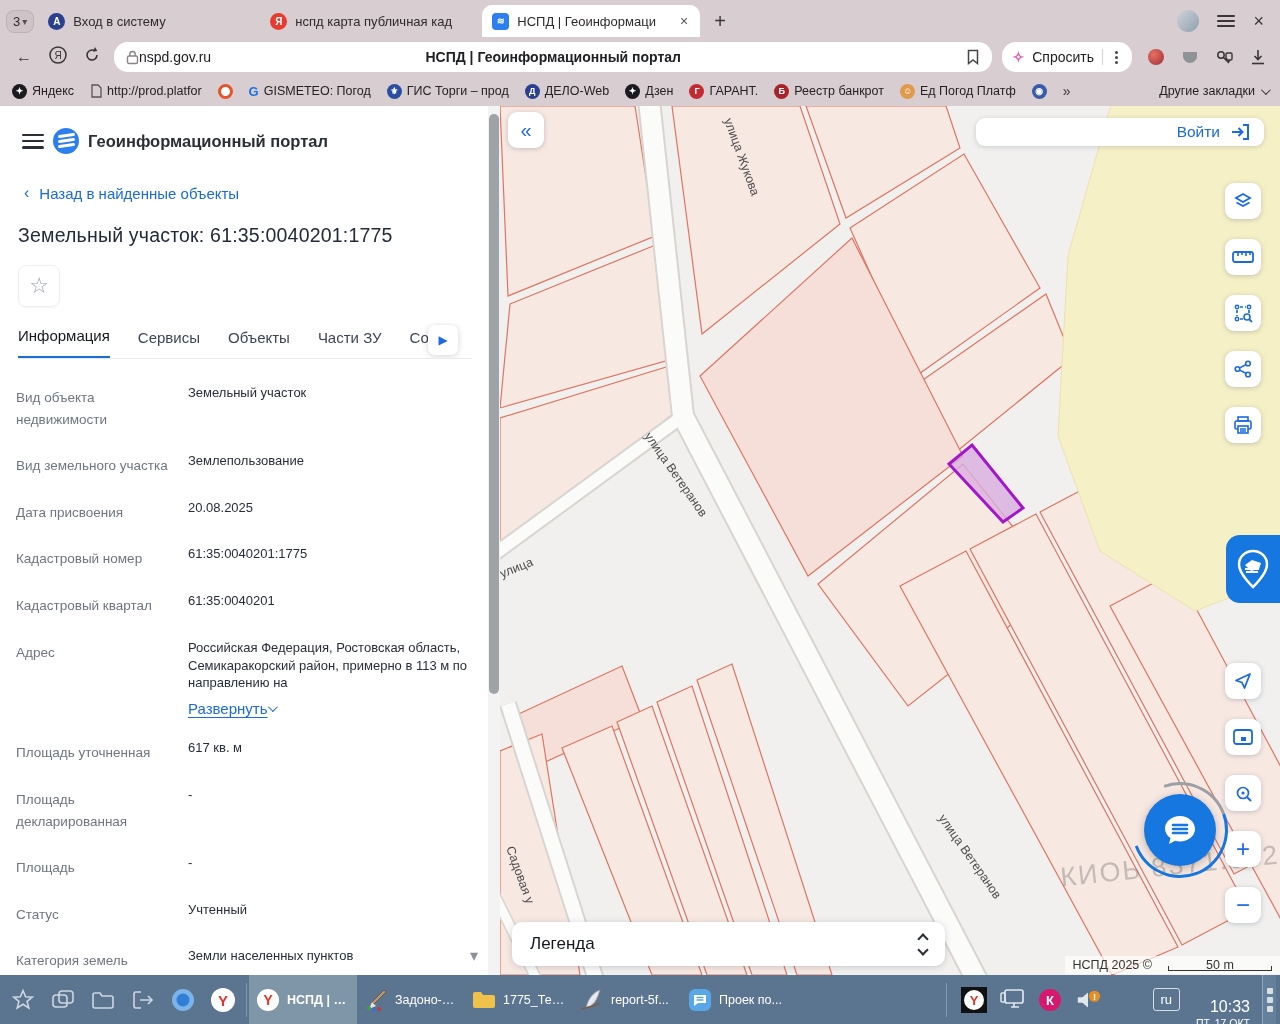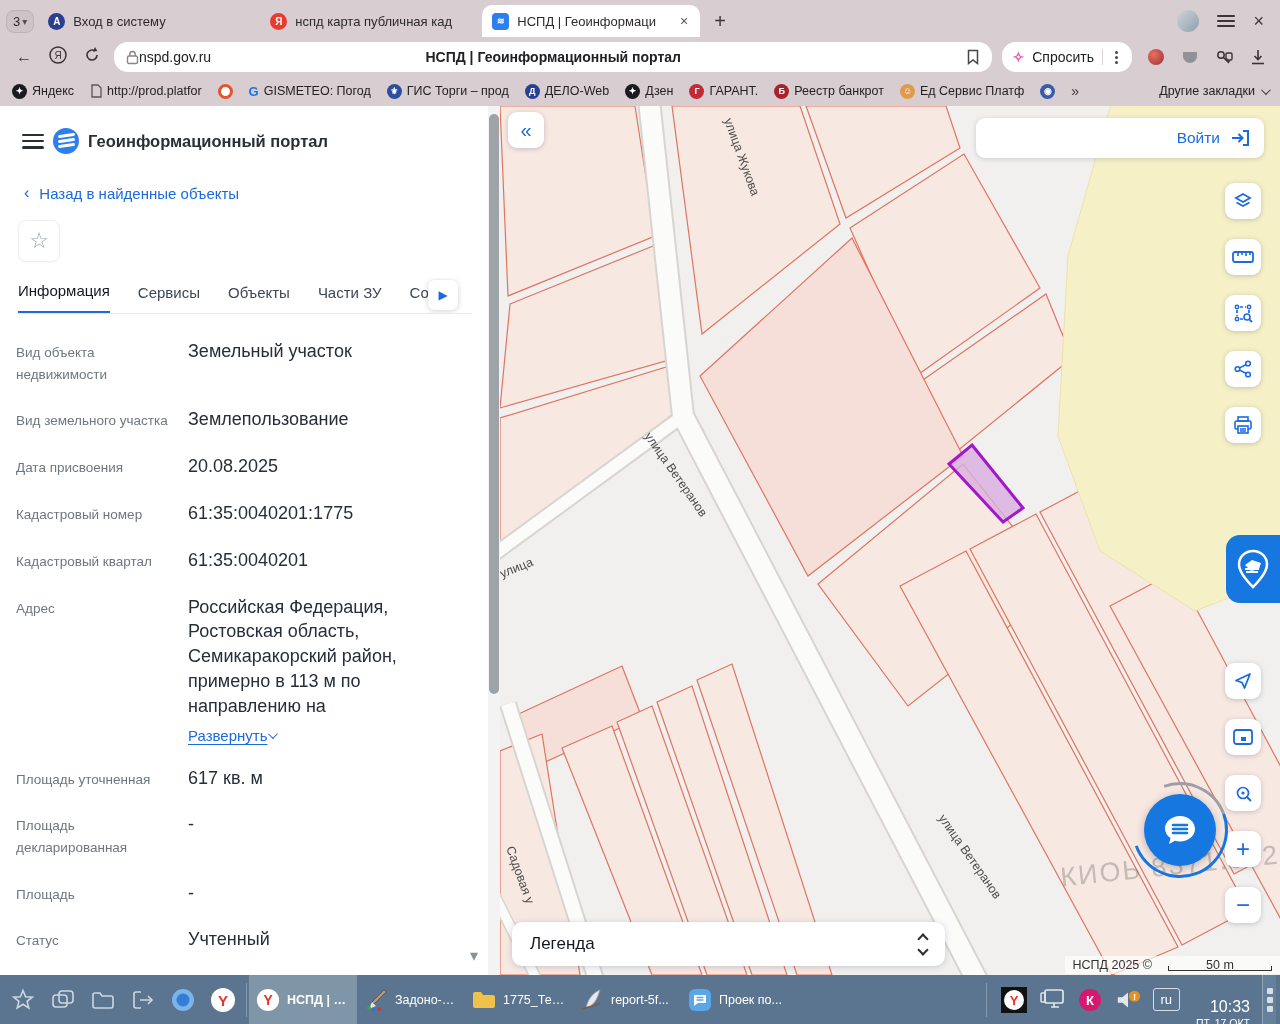--- a/index.html
+++ b/index.html
@@ -63,32 +63,32 @@
   .backlink .lt { font-size:16px; }
   .objtitle { font-size:19.5px; color:#222b38; margin:22px 0 0 2px; letter-spacing:.2px; }
   .starbtn { width:42px; height:42px; border:1px solid #eceef1; border-radius:8px; margin:18px 0 0 2px; display:flex; align-items:center; justify-content:center; color:#9aa2ad; font-size:22px; box-shadow:0 1px 2px rgba(0,0,0,.04); }
   .tabsrow { display:flex; align-items:flex-end; gap:28px; margin:16px 0 0 2px; position:relative; border-bottom:1px solid #e7eaee; height:36px; white-space:nowrap; overflow:hidden; }
   .ptab { font-size:15px; color:#3d4656; padding-bottom:12px; }
   .ptab.active { color:#14181f; border-bottom:3px solid #1b6ae0; margin-bottom:-1px; }
   .taboverflow { position:absolute; right:14px; top:2px; width:30px; height:30px; background:#fff; border-radius:7px; box-shadow:0 1px 6px rgba(0,0,0,.18); display:flex; align-items:center; justify-content:center; color:#1b6ae0; font-size:12px; }
   .fields { margin-top:14px; }
   .frow { display:grid; grid-template-columns:158px 1fr; column-gap:14px; padding:11px 0; }
   .flabel { font-size:13.5px; color:#6e7680; line-height:1.6; padding-top:3px; }
-  .fvalue { font-size:18px; color:#272e3a; line-height:1.38; }
+  .fvalue { font-size:13px; color:#272e3a; line-height:1.38; }
   .expand { display:flex; align-items:center; color:#1b6ae0; font-size:15px; margin-top:8px; text-decoration:underline; text-underline-offset:3px; }
   .expand .cssdown { border-color:#1b6ae0; }
   .pscroll { position:absolute; right:0; top:0; width:12px; height:100%; background:#f3f3f3; }
   .pthumb { position:absolute; right:1px; top:8px; width:10px; height:580px; background:#9ea3a8; border-radius:5px; }
   .pmore { position:absolute; right:22px; bottom:10px; color:#8b9199; }
 
   
   .map { position:relative; width:780px; height:869px; overflow:hidden; background:#f1f0ee; }
   .map svg.base { position:absolute; left:0; top:0; }
   .mbtn { position:absolute; width:36px; height:36px; background:#fff; border-radius:9px; box-shadow:0 1px 5px rgba(40,60,90,.25); display:flex; align-items:center; justify-content:center; color:#1b6ae0; }
-  .loginbar { position:absolute; top:12px; right:16px; width:288px; height:40px; background:#fff; border-radius:9px; box-shadow:0 1px 5px rgba(40,60,90,.2); display:flex; align-items:center; justify-content:flex-end; gap:10px; padding:0 14px; color:#1b6ae0; font-size:15.5px; }
+  .loginbar { position:absolute; top:12px; right:16px; width:288px; height:28px; background:#fff; border-radius:9px; box-shadow:0 1px 5px rgba(40,60,90,.2); display:flex; align-items:center; justify-content:flex-end; gap:10px; padding:0 14px; color:#1b6ae0; font-size:15.5px; }
   .sidetab { position:absolute; right:0; top:429px; width:54px; height:68px; background:#1677e0; border-radius:14px 0 0 14px; display:flex; align-items:center; justify-content:center; }
   .fab { position:absolute; left:644px; top:688px; width:72px; height:72px; border-radius:50%; background:#1677e0; display:flex; align-items:center; justify-content:center; box-shadow:0 2px 8px rgba(0,0,0,.25); }
   .fabring { position:absolute; left:632px; top:676px; width:96px; height:96px; border-radius:50%; border:3px solid transparent; border-top-color:#9aa0a6; border-right-color:#1677e0; border-bottom-color:#1677e0; transform:rotate(25deg); }
   .legend { position:absolute; left:12px; top:816px; width:433px; height:44px; background:#fff; border-radius:10px; box-shadow:0 1px 6px rgba(40,60,90,.22); display:flex; align-items:center; padding:0 18px; font-size:17px; color:#14181f; }
   .legchev { margin-left:auto; display:flex; flex-direction:column; gap:3px; }
   .legchev .up { width:8px; height:8px; border-left:2px solid #2a2f36; border-top:2px solid #2a2f36; transform:rotate(45deg); }
   .legchev .dn { width:8px; height:8px; border-right:2px solid #2a2f36; border-bottom:2px solid #2a2f36; transform:rotate(45deg); }
   .attrib { position:absolute; right:0; bottom:0; height:20px; display:flex; align-items:center; font-size:12.5px; color:#333; }
   .attrib .txt { background:rgba(255,255,255,.65); padding:2px 8px; }
   .scalebox { background:rgba(255,255,255,.65); width:120px; text-align:center; position:relative; padding:2px 0;text-decoration:underline; }
@@ -99,21 +99,21 @@
   
   .taskbar { height:49px; background:#5b7590; display:flex; align-items:center; color:#fff; position:relative; }
   .tbleft { display:flex; align-items:center; gap:14px; padding:0 8px 0 10px; }
   .sysico { width:26px; height:26px; display:flex; align-items:center; justify-content:center; }
   .tsep { width:1px; height:34px; background:rgba(255,255,255,.25); margin:0 2px; }
   .task { width:108px; height:49px; display:flex; align-items:center; gap:6px; padding:0 6px; font-size:12.5px; white-space:nowrap; overflow:hidden; }
   .task.active { background:#7f96a9; font-weight:bold; }
   .task .lbl { overflow:hidden; text-overflow:ellipsis; }
   .tico { width:26px; height:26px; flex:0 0 auto; display:flex; align-items:center; justify-content:center; }
   .tray { margin-left:auto; display:flex; align-items:center; gap:12px; padding-right:4px; }
-  .langbox { border:1px solid rgba(255,255,255,.75); border-radius:3px; padding:3px 7px; font-size:13px; }
+  .langbox { border:1px solid rgba(255,255,255,.75); border-radius:3px; padding:3px 7px; font-size:13px;margin-left:40px; }
   .clock { text-align:right; line-height:1.25; padding-left:4px; }
   .clock .t { font-size:16px;margin-top:28px; }
   .clock .d { font-size:10.5px; }
   .edgestrip { width:14px; height:49px; background:#64809c; border-left:1px solid rgba(255,255,255,.3); display:flex; flex-direction:column; align-items:center; justify-content:center; gap:3px; }
   .edgestrip i { width:6px; height:6px; background:#d7dee4; border-radius:1px; }
 </style>
 </head>
 <body>
 
 <div class="chrome">
@@ -240,21 +240,21 @@
     <div class="bm">
         <span class="bmico" style="background:#c22b33;">Г</span>
         <span>ГАРАНТ.</span>
       </div>
     <div class="bm">
         <span class="bmico" style="background:#a8232b;">Б</span>
         <span>Реестр банкрот</span>
       </div>
     <div class="bm">
         <span class="bmico" style="background:#e09a4b;">☺</span>
-        <span>Ед Сервис Платф</span>
+        <span>Ед Погод Платф</span>
       </div>
     <div class="bm">
         <span class="bmico" style="background:#3a5ca8;">◉</span>
       </div>
     <div class="bm">
         <span style="font-size:14px;color:#3b3537;">»</span>
       </div>
     <div class="bmmore">
         <span>Другие закладки</span>
         <span class="cssdown"></span>
@@ -276,20 +276,21 @@
             <i></i>
             <i></i>
             <i></i>
           </div>
         <div class="ptitle">Геоинформационный портал</div>
       </div>
       <div class="backlink">
         <span class="lt">‹</span>
         <span>Назад в найденные объекты</span>
       </div>
+      <div class="objtitle">Земельный участок: 61:35:0040201:1775</div>
       <div class="starbtn">
           <span>☆</span>
         </div>
 
       <div class="tabsrow">
         <span class="ptab active">Информация</span>
         <span class="ptab">Сервисы</span>
         <span class="ptab">Объекты</span>
         <span class="ptab">Части ЗУ</span>
         <span class="ptab">Соста</span>

